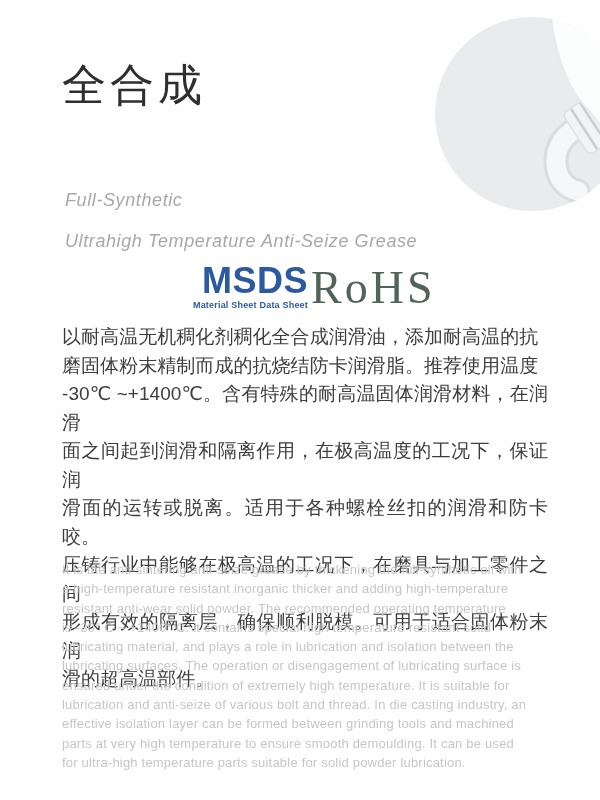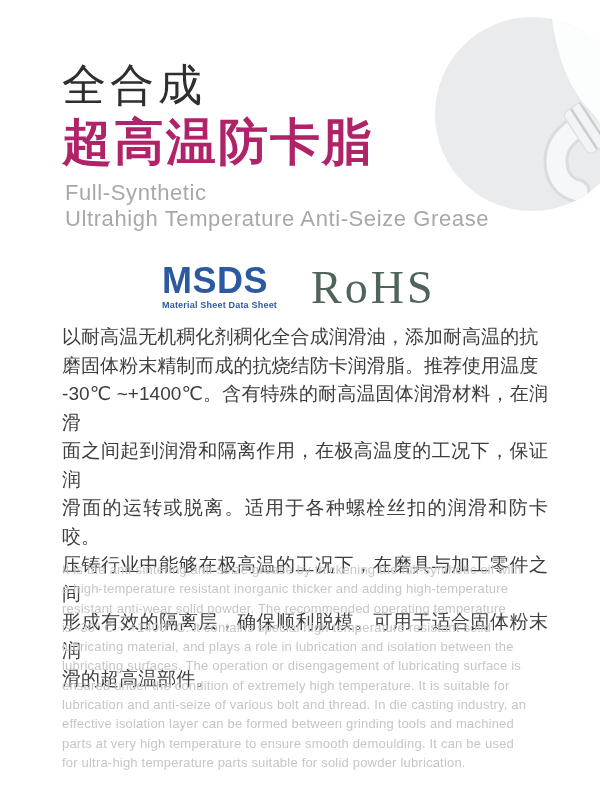--- a/index.html
+++ b/index.html
@@ -11,33 +11,33 @@
   .title-cn1{
     position:absolute;left:62px;top:48px;
     font-size:44px;line-height:52px;font-weight:500;color:#2f2f2f;letter-spacing:4px;
   }
   .title-cn2{
     position:absolute;left:62px;top:102px;
     font-size:50px;line-height:58px;font-weight:700;color:#b02368;letter-spacing:2px;
   }
   .subtitle{
     position:absolute;left:65px;top:169px;
-    font-size:22px;line-height:26px;color:#a8a8a8;letter-spacing:0.6px;
+    font-size:18px;line-height:41px;font-style:italic;color:#a8a8a8;letter-spacing:0.6px;
     white-space:pre-line;
   }
   
   .logos{position:absolute;left:64px;top:252px;width:340px;height:54px;}
   .sgs{position:absolute;left:0;top:2px;width:88px;height:46px;}
   .sgs-text{
     position:absolute;right:4px;bottom:5px;font-size:31px;line-height:31px;
     font-weight:700;color:#57585a;letter-spacing:-1px;
   }
   .sgs-underline{position:absolute;left:0;right:-2px;bottom:2px;height:3px;background:#c98b45;}
   .sgs-vbar{position:absolute;right:-2px;top:5px;bottom:4px;width:3px;background:#c98b45;}
-  .msds{position:absolute;left:98px;top:0;width:122px;height:50px;}
+  .msds{position:absolute;left:122px;top:0;width:122px;height:50px;text-align:right;}
   .msds-text{font-size:36px;line-height:36px;font-weight:700;color:#2c5aa0;letter-spacing:0.5px;}
   .msds-sub{font-size:9px;line-height:10px;font-weight:700;color:#2c5aa0;letter-spacing:0.2px;white-space:nowrap;margin-top:1px;}
   .rohs{
     position:absolute;left:247px;top:2px;
     font-family:"Liberation Serif","DejaVu Serif",serif;
     font-size:46px;line-height:46px;font-weight:400;color:#51645a;letter-spacing:3px;
   }
   .cn-desc{
     position:absolute;left:62px;top:312px;width:486px;
     font-size:19px;line-height:28.5px;color:#3d3d3d;letter-spacing:0.05px;
@@ -73,21 +73,20 @@
         <line x1="-15" y1="-25" x2="-15" y2="25" stroke="#c9ced2" stroke-width="2.5"></line>
         <line x1="-4" y1="-25" x2="-4" y2="25" stroke="#c9ced2" stroke-width="2.5"></line>
         <line x1="7" y1="-24" x2="7" y2="24" stroke="#c9ced2" stroke-width="2.5"></line>
       </g>
 
       <path d="M 148 -20 L 300 -20 L 300 232 L 193 232 C 224 170 217 130 189 100 C 162 73 151 25 148 -20 Z" fill="#fcfdfd" stroke="#e7eaec" stroke-width="2"></path>
     </g>
   </svg>
 
   <div class="title-cn1">全合成</div>
-  <div class="title-cn2">超高温防卡脂</div>
   <div class="subtitle">Full-Synthetic
 Ultrahigh Temperature Anti-Seize Grease</div>
 
   <div class="logos">
     <div class="msds">
       <div class="msds-text">MSDS</div>
       <div class="msds-sub">Material Sheet Data Sheet</div>
     </div>
     <div class="rohs">RoHS</div>
   </div>

